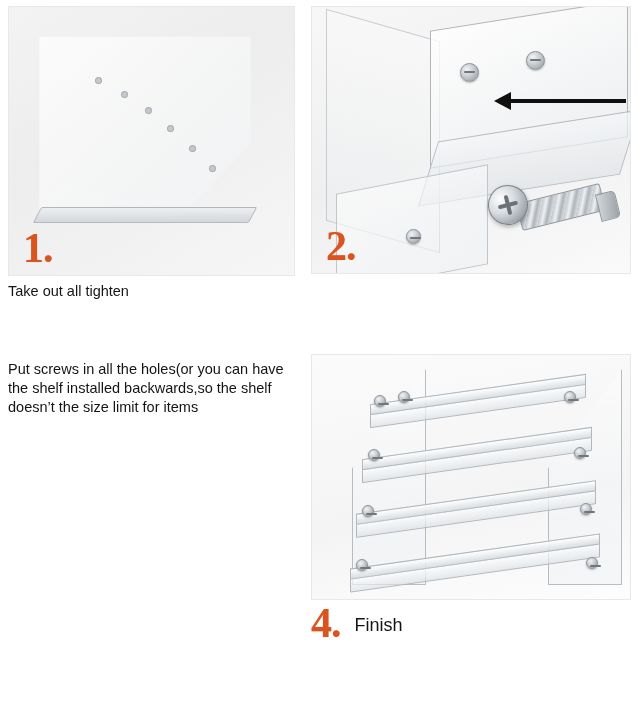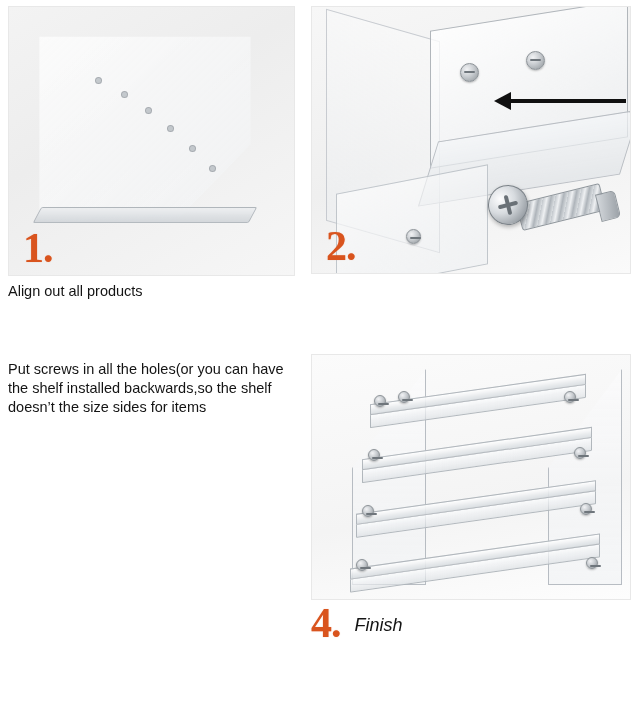--- a/index.html
+++ b/index.html
@@ -99,21 +99,21 @@
     font-size: 14.5px;
     line-height: 1.32;
     color: #141414;
     font-family: "Liberation Sans", sans-serif;
   }
   .finish-row {
     margin-top: 2px;
     display: flex;
     align-items: flex-end;
   }
-  .finish-row .caption { margin: 0 0 6px 0; font-size: 18px; font-style: italic; }
+  .finish-row .caption { margin: 0 0 6px 0; font-size: 18px; }
 
   
   .board1 {
     position: absolute;
     left: 26px; top: 26px;
     width: 218px; height: 190px;
     background: linear-gradient(135deg, rgba(255,255,255,0.75), rgba(240,242,244,0.55));
     border: 1px solid rgba(175,180,186,0.85);
     clip-path: polygon(2% 2%, 98% 2%, 98% 58%, 64% 98%, 2% 98%);
   }
@@ -316,21 +316,21 @@
         <div class="board1"></div>
         <div class="board1-lip"></div>
         <div class="hole" style="left:86px; top:70px;"></div>
         <div class="hole" style="left:112px; top:84px;"></div>
         <div class="hole" style="left:136px; top:100px;"></div>
         <div class="hole" style="left:158px; top:118px;"></div>
         <div class="hole" style="left:180px; top:138px;"></div>
         <div class="hole" style="left:200px; top:158px;"></div>
         <div class="step-num">1.</div>
       </div>
-      <div class="caption">Align out all products</div>
+      <div class="caption">Take out all tighten</div>
     </div>
 
     <div class="cell">
       <div class="photo photo-2">
         <div class="p2-sidewall"></div>
         <div class="p2-backwall"></div>
         <div class="p2-floor"></div>
         <div class="p2-lowerboard"></div>
         <div class="screwhead" style="left:148px; top:56px;"></div>
         <div class="screwhead" style="left:214px; top:44px;"></div>
@@ -338,21 +338,21 @@
         <div class="arrow-line"></div>
         <div class="arrow-head"></div>
         <div class="big-screw-shaft"></div>
         <div class="big-screw-tip"></div>
         <div class="big-screw-head"></div>
         <div class="step-num">2.</div>
       </div>
     </div>
 
     <div class="cell">
-      <div class="caption">Put screws in all the holes(or you can have the shelf installed backwards,so the shelf doesn’t the size sides for items</div>
+      <div class="caption">Put screws in all the holes(or you can have the shelf installed backwards,so the shelf doesn’t the size limit for items</div>
     </div>
 
     <div class="cell">
       <div class="photo photo-4">
         <div class="p4-wrap">
           <div class="p4-side"></div>
           <div class="p4-side" style="left:236px; top:14px;"></div>
 
           <div class="p4-tier" style="left:58px; top:44px; width:214px; height:12px;"></div>
           <div class="p4-rail" style="left:58px; top:34px; width:214px;"></div>

